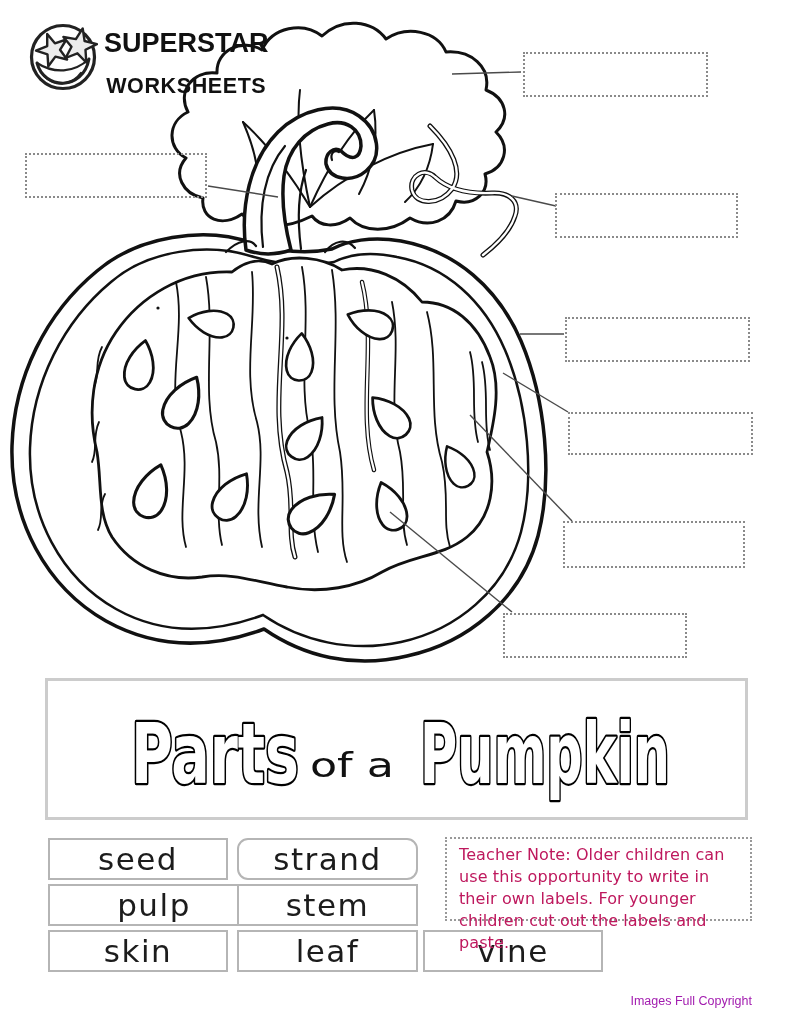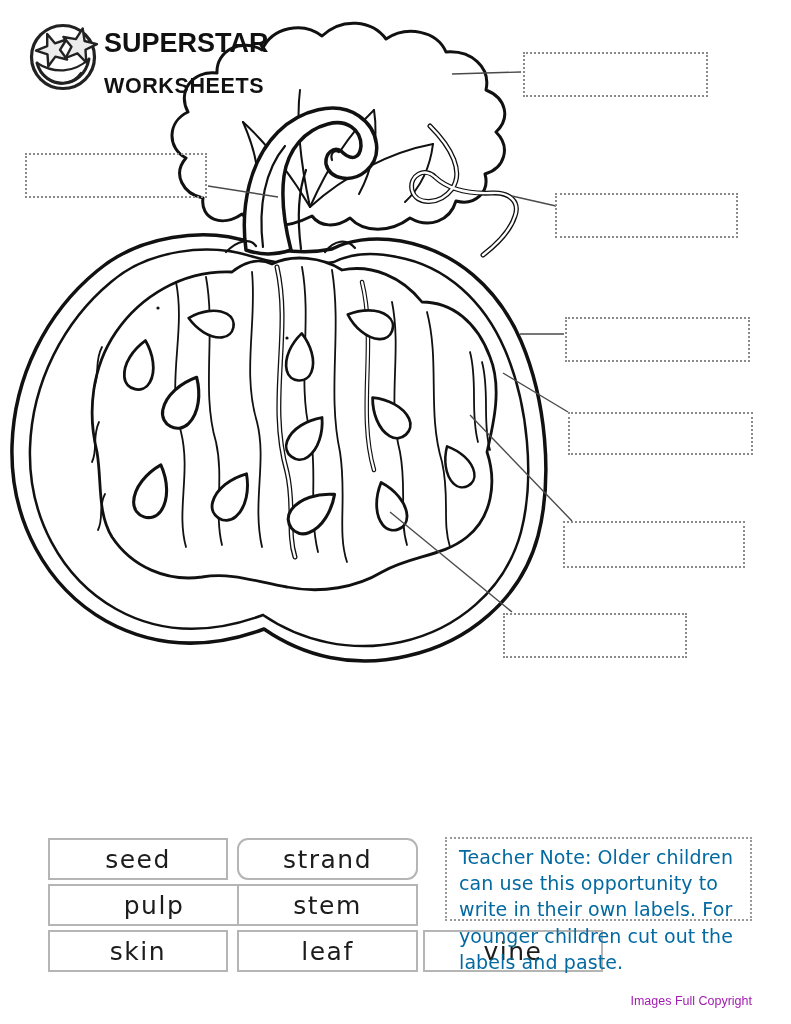--- a/index.html
+++ b/index.html
@@ -1,35 +1,35 @@
 <!DOCTYPE html>
 <html><head>
 <meta charset="utf-8">
 <style>
   html,body{margin:0;padding:0;background:#fff;}
   .page{position:relative;width:791px;height:1024px;background:#fff;overflow:hidden;
         font-family:"Liberation Sans",sans-serif;}
   svg text{user-select:none;}
   .art{position:absolute;left:0;top:0;}
   
-  .logo{position:absolute;left:22px;top:14px;width:250px;height:80px;}
+  .logo{position:absolute;left:22px;top:14px;width:250px;height:80px;text-align:center;}
   .logo-icon{position:absolute;left:0;top:0;}
   .brand{position:absolute;left:82px;top:16px;color:#111;}
   .brand-line1{font-size:27px;font-weight:bold;letter-spacing:0px;line-height:1.0;}
   .brand-line2{font-size:21.5px;font-weight:bold;letter-spacing:0.6px;line-height:1.0;margin-top:19px;}
   
   .label-box{position:absolute;border:2px dotted #8a8a8a;background:transparent;}
   
   .title-box{position:absolute;left:45px;top:678px;width:697px;height:136px;border:3px solid #cccccc;background:#fff;}
   
   .cell{position:absolute;border:2px solid #b5b5b5;display:flex;align-items:center;justify-content:center;
-        font-family:"DejaVu Sans",sans-serif;font-size:25px;letter-spacing:1.5px;color:#1c1c1c;background:#fff;}
+        font-family:"DejaVu Sans",sans-serif;font-size:31px;letter-spacing:1.5px;color:#1c1c1c;background:#fff;}
   
   .note-box{position:absolute;left:445px;top:837px;width:283px;height:75px;border:2px dotted #999;
-        font-family:"DejaVu Sans",sans-serif;font-size:19px;line-height:1.38;color:#0369a1;
+        font-family:"DejaVu Sans",sans-serif;font-size:16px;line-height:1.38;color:#be185d;
         padding:5px 8px 0 12px;letter-spacing:0.1px;background:#fff;}
   .footer{position:absolute;right:39px;top:994px;font-size:12.5px;color:#a21caf;
         font-family:"Liberation Sans",sans-serif;}
 </style>
 </head>
 <body>
 
 <div class="page">
 
   <svg class="art" width="791" height="680" viewBox="0 0 791 680">
@@ -162,20 +162,27 @@
   </div>
 
   <div class="label-box" style="left:523px;top:52px;width:181px;height:41px;"></div>
   <div class="label-box" style="left:25px;top:153px;width:178px;height:41px;"></div>
   <div class="label-box" style="left:555px;top:193px;width:179px;height:41px;"></div>
   <div class="label-box" style="left:565px;top:317px;width:181px;height:41px;"></div>
   <div class="label-box" style="left:568px;top:412px;width:181px;height:39px;"></div>
   <div class="label-box" style="left:563px;top:521px;width:178px;height:43px;"></div>
   <div class="label-box" style="left:503px;top:613px;width:180px;height:41px;"></div>
 
+  <div class="title-box">
+    <svg width="697" height="136" viewBox="0 0 697 136">
+      <text x="83" y="102" font-family="DejaVu Sans, sans-serif" font-size="84" font-weight="bold" textLength="168" lengthAdjust="spacingAndGlyphs" fill="#fff" stroke="#000" stroke-width="4.5" stroke-linejoin="round" paint-order="stroke">Parts</text>
+      <text x="262" y="96" font-family="DejaVu Sans, sans-serif" font-size="33" textLength="84" lengthAdjust="spacingAndGlyphs" fill="#111">of a</text>
+      <text x="372" y="102" font-family="DejaVu Sans, sans-serif" font-size="84" font-weight="bold" textLength="250" lengthAdjust="spacingAndGlyphs" fill="#fff" stroke="#000" stroke-width="4.5" stroke-linejoin="round" paint-order="stroke">Pumpkin</text>
+    </svg>
+  </div>
 
   <div class="cell" style="left:48px;top:838px;width:176px;height:38px;">seed</div>
   <div class="cell" style="left:237px;top:838px;width:177px;height:38px;border-radius:11px;">strand</div>
   <div class="cell" style="left:48px;top:884px;width:176px;height:38px;padding-left:16px;">pulp</div>
   <div class="cell" style="left:237px;top:884px;width:177px;height:38px;">stem</div>
   <div class="cell" style="left:48px;top:930px;width:176px;height:38px;">skin</div>
   <div class="cell" style="left:237px;top:930px;width:177px;height:38px;">leaf</div>
   <div class="cell" style="left:423px;top:930px;width:176px;height:38px;">vine</div>
 
   <div class="note-box">Teacher Note:  Older children can use this opportunity to write in their own labels. For younger children cut out the labels and paste.</div>

